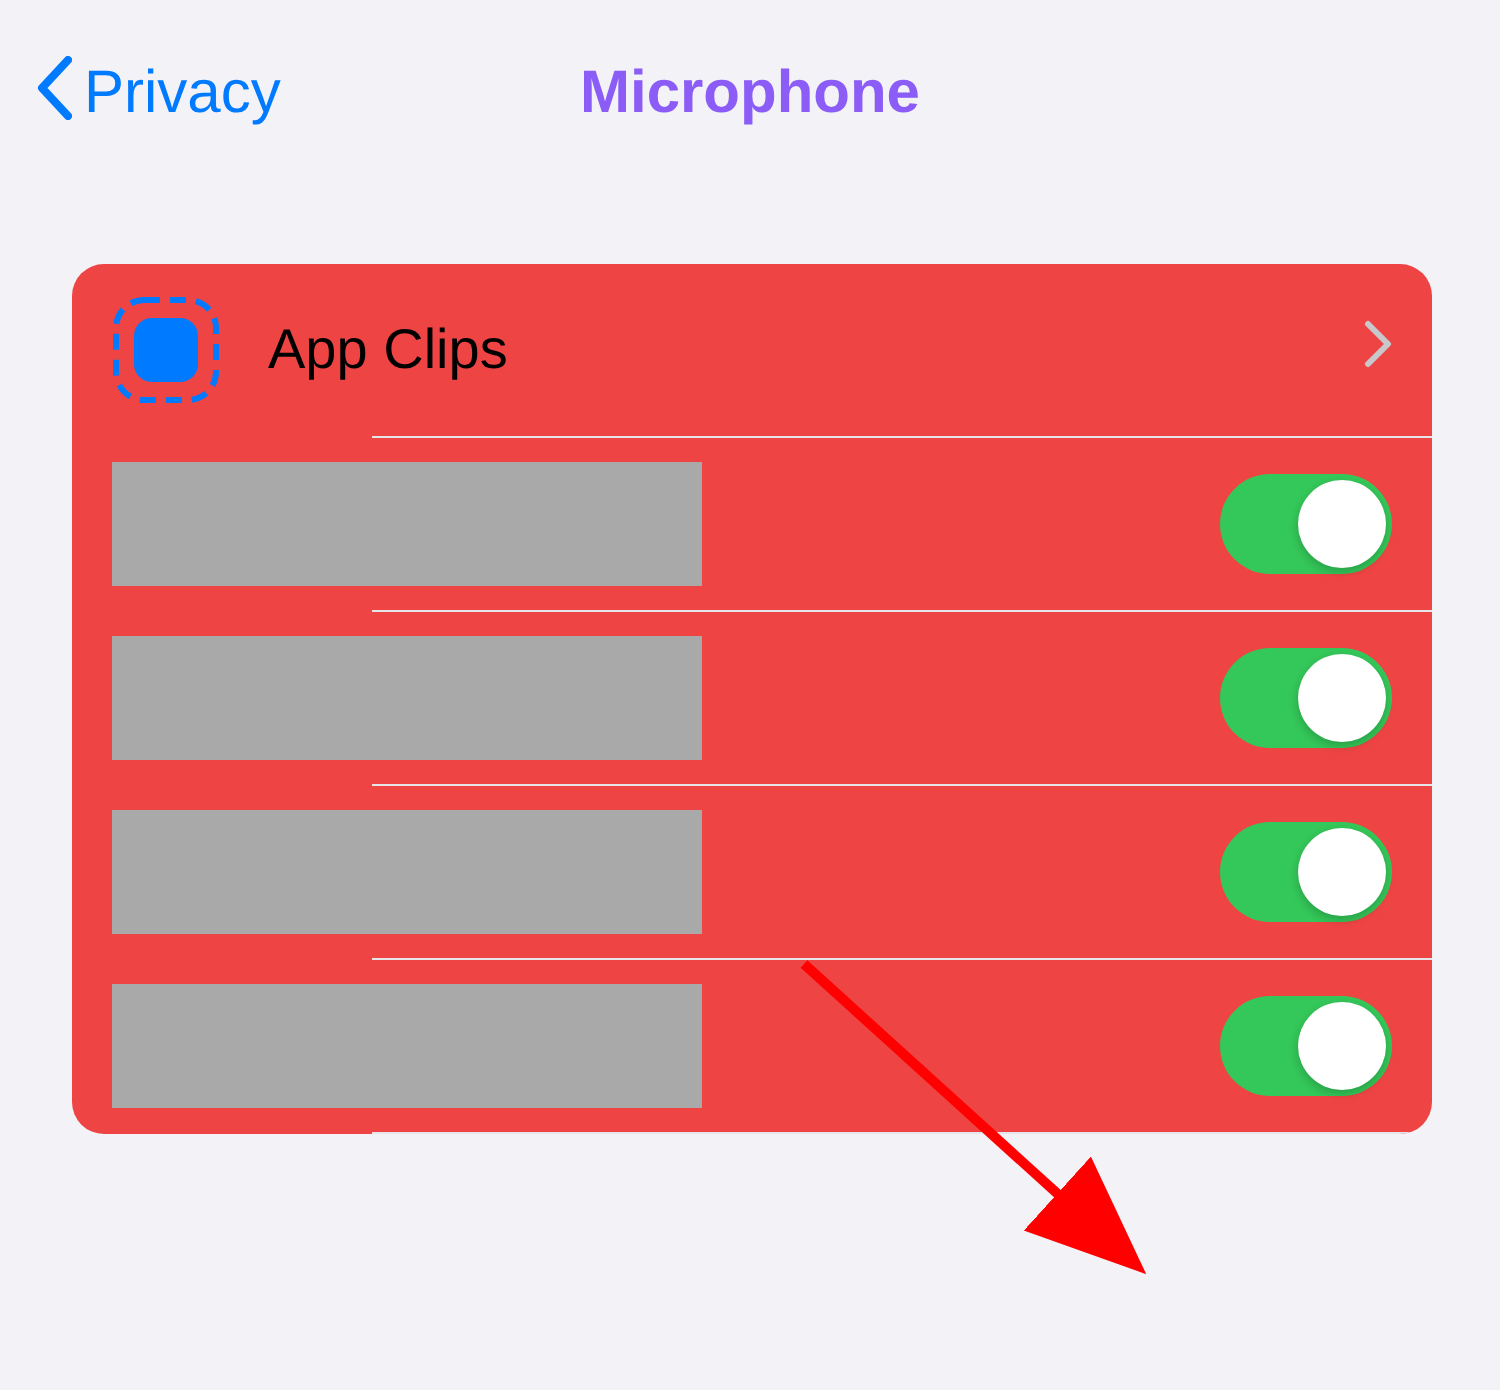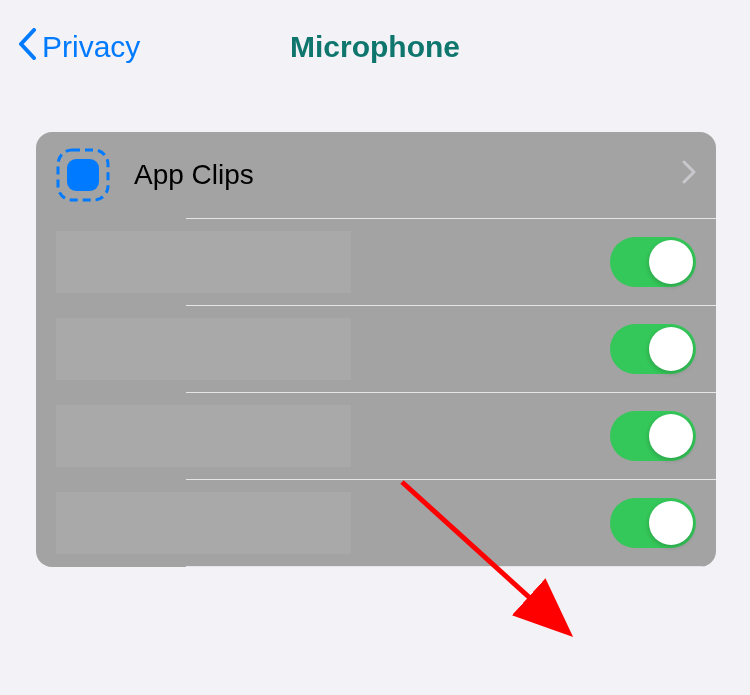--- a/index.html
+++ b/index.html
@@ -32,25 +32,25 @@
     }
     .back-chevron {
       font-size: 38px;
       font-weight: 500;
       margin-right: 6px;
       line-height: 1;
     }
     .header-title {
       font-size: 30px;
       font-weight: 700;
-      color: #0f766e;
+      color: #8b5cf6;
       margin: 0 auto;
     }
     .settings-card {
-      background: #a3a3a3;
+      background: #ef4444;
       border-radius: 16px;
       margin: 38px 34px 0 36px;
       overflow: hidden;
     }
     .row {
       display: flex;
       align-items: center;
       padding: 0 20px;
       min-height: 86px;
       position: relative;

